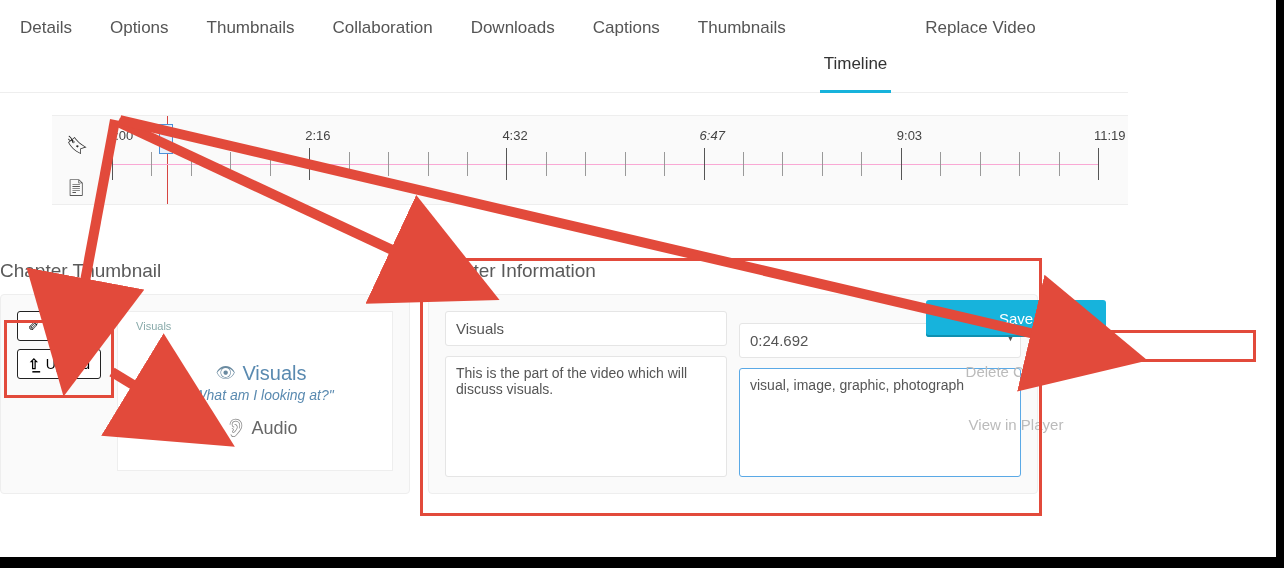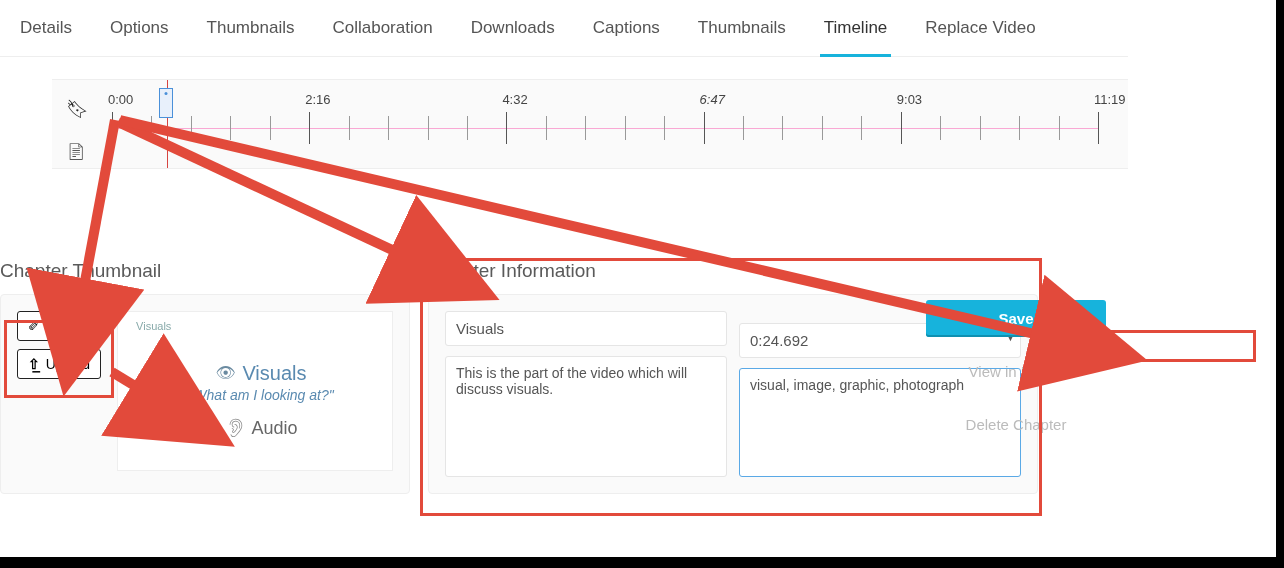--- a/index.html
+++ b/index.html
@@ -4,21 +4,21 @@
 <style>
   * { box-sizing: border-box; margin: 0; padding: 0; font-family: "Segoe UI", "Helvetica Neue", Arial, sans-serif; }
   body { background: #fff; color: #333; width: 1284px; height: 568px; position: relative; overflow: hidden; }
   .frame { position: absolute; top: 0; left: 0; width: 1128px; height: 560px; background: #fff; }
   .bottom-shadow { position: absolute; left: 0; top: 557px; width: 1284px; height: 11px; background: #000; }
   .right-shadow { position: absolute; left: 1276px; top: 0; width: 8px; height: 568px; background: #000; }
 
   
   .tabs { display: flex; gap: 38px; padding: 18px 20px 0 20px; border-bottom: 1px solid #eee; }
   .tab { font-size: 17px; color: #555; padding-bottom: 18px; cursor: pointer; position: relative; }
-  .tab.active { color: #333; }
+  .tab.active { color: #333; margin-top: 36px; }
   .tab.active::after { content: ""; position: absolute; left: -4px; right: -4px; bottom: -1px; height: 3px; background: #17b3dc; }
 
   
   .timeline-wrap { position: relative; padding: 0 0 0 52px; }
   .timeline-box { position: relative; height: 90px; background: #fafafa; border: 1px solid #eee; border-left: none; border-right: none; margin-top: 22px;}
   .side-icons { position: absolute; left: 14px; top: 18px; display: flex; flex-direction: column; gap: 22px; font-size: 18px; color: #222; }
   .ruler { position: absolute; left: 60px; right: 30px; top: 48px; height: 1px; background: #f9a8d4; }
   .vtick { position: absolute; top: -12px; width: 1px; height: 24px; background: #999; }
   .vtick.major { top: -16px; height: 32px; background: #555; }
   .tlabel { position: absolute; top: -36px; font-size: 13px; color: #444; transform: translateX(-4px); }
@@ -47,21 +47,21 @@
   .info-panel { height: 200px; display: flex; gap: 12px; padding: 16px; }
   .col { flex: 1; display: flex; flex-direction: column; gap: 10px; }
   input[type=text], .spinner { width: 100%; font-size: 15px; color: #555; padding: 8px 10px; border: 1px solid #e5e5e5; border-radius: 3px; background: #fff; font-family: inherit;}
   .spinner-wrap { position: relative; margin-top: 12px; }
   .spinchev { position: absolute; right: 6px; top: 5px; display:flex; flex-direction:column; font-size:9px; color:#555; line-height:7px; cursor:pointer;}
   textarea { width: 100%; flex: 1; font-size: 14px; color: #555; padding: 8px 10px; border: 1px solid #e5e5e5; border-radius: 3px; resize: none; font-family: inherit; background:#fff;}
   textarea.focused { border: 1.5px solid #5aa9e6; }
 
   .actions { position: absolute; right: 22px; top: 300px; width: 180px; display: flex; flex-direction: column; gap: 16px; }
   .btn { width: 100%; padding: 10px 0; font-size: 15px; border-radius: 3px; text-align: center; cursor: pointer; border: none;}
-  .btn-save { background: #17b3dc; color: #fff; font-weight: 700; box-shadow: inset 0 -2px 0 #0f90b0;}
+  .btn-save { background: #17b3dc; color: #fff; font-weight: 400; box-shadow: inset 0 -2px 0 #0f90b0;}
   .btn-ghost { background: transparent; color: #bbb; cursor: default; }
 
   
   .ann { position: absolute; pointer-events: none; }
   .ann-box { border: 3px solid #e24a3b; }
   svg.arrows { position: absolute; inset: 0; width: 1276px; height: 560px; pointer-events: none; }
 </style>
 </head>
 <body>
 
@@ -171,22 +171,22 @@
           </div>
           <textarea class="focused" id="tags" style="">visual, image, graphic, photograph</textarea>
         </div>
       </div>
     </div>
 
   </div>
 
   <div class="actions">
     <button class="btn btn-save">Save</button>
+    <button class="btn btn-ghost">Delete Chapter</button>
     <button class="btn btn-ghost">View in Player</button>
-    <button class="btn btn-ghost">Delete Chapter</button>
   </div>
 
   <div class="ann ann-box" style="left:4px; top:320px; width:110px; height:78px;"></div>
   <div class="ann ann-box" style="left:420px; top:258px; width:622px; height:258px;"></div>
   <div class="ann ann-box" style="left:1070px; top:330px; width:186px; height:32px;"></div>
 
   <svg class="arrows">
     <defs>
       <marker id="ah" markerWidth="14" markerHeight="14" refX="3" refY="6" orient="auto">
         <path d="M0,0 L12,6 L0,12 Z" fill="#e24a3b"></path>

